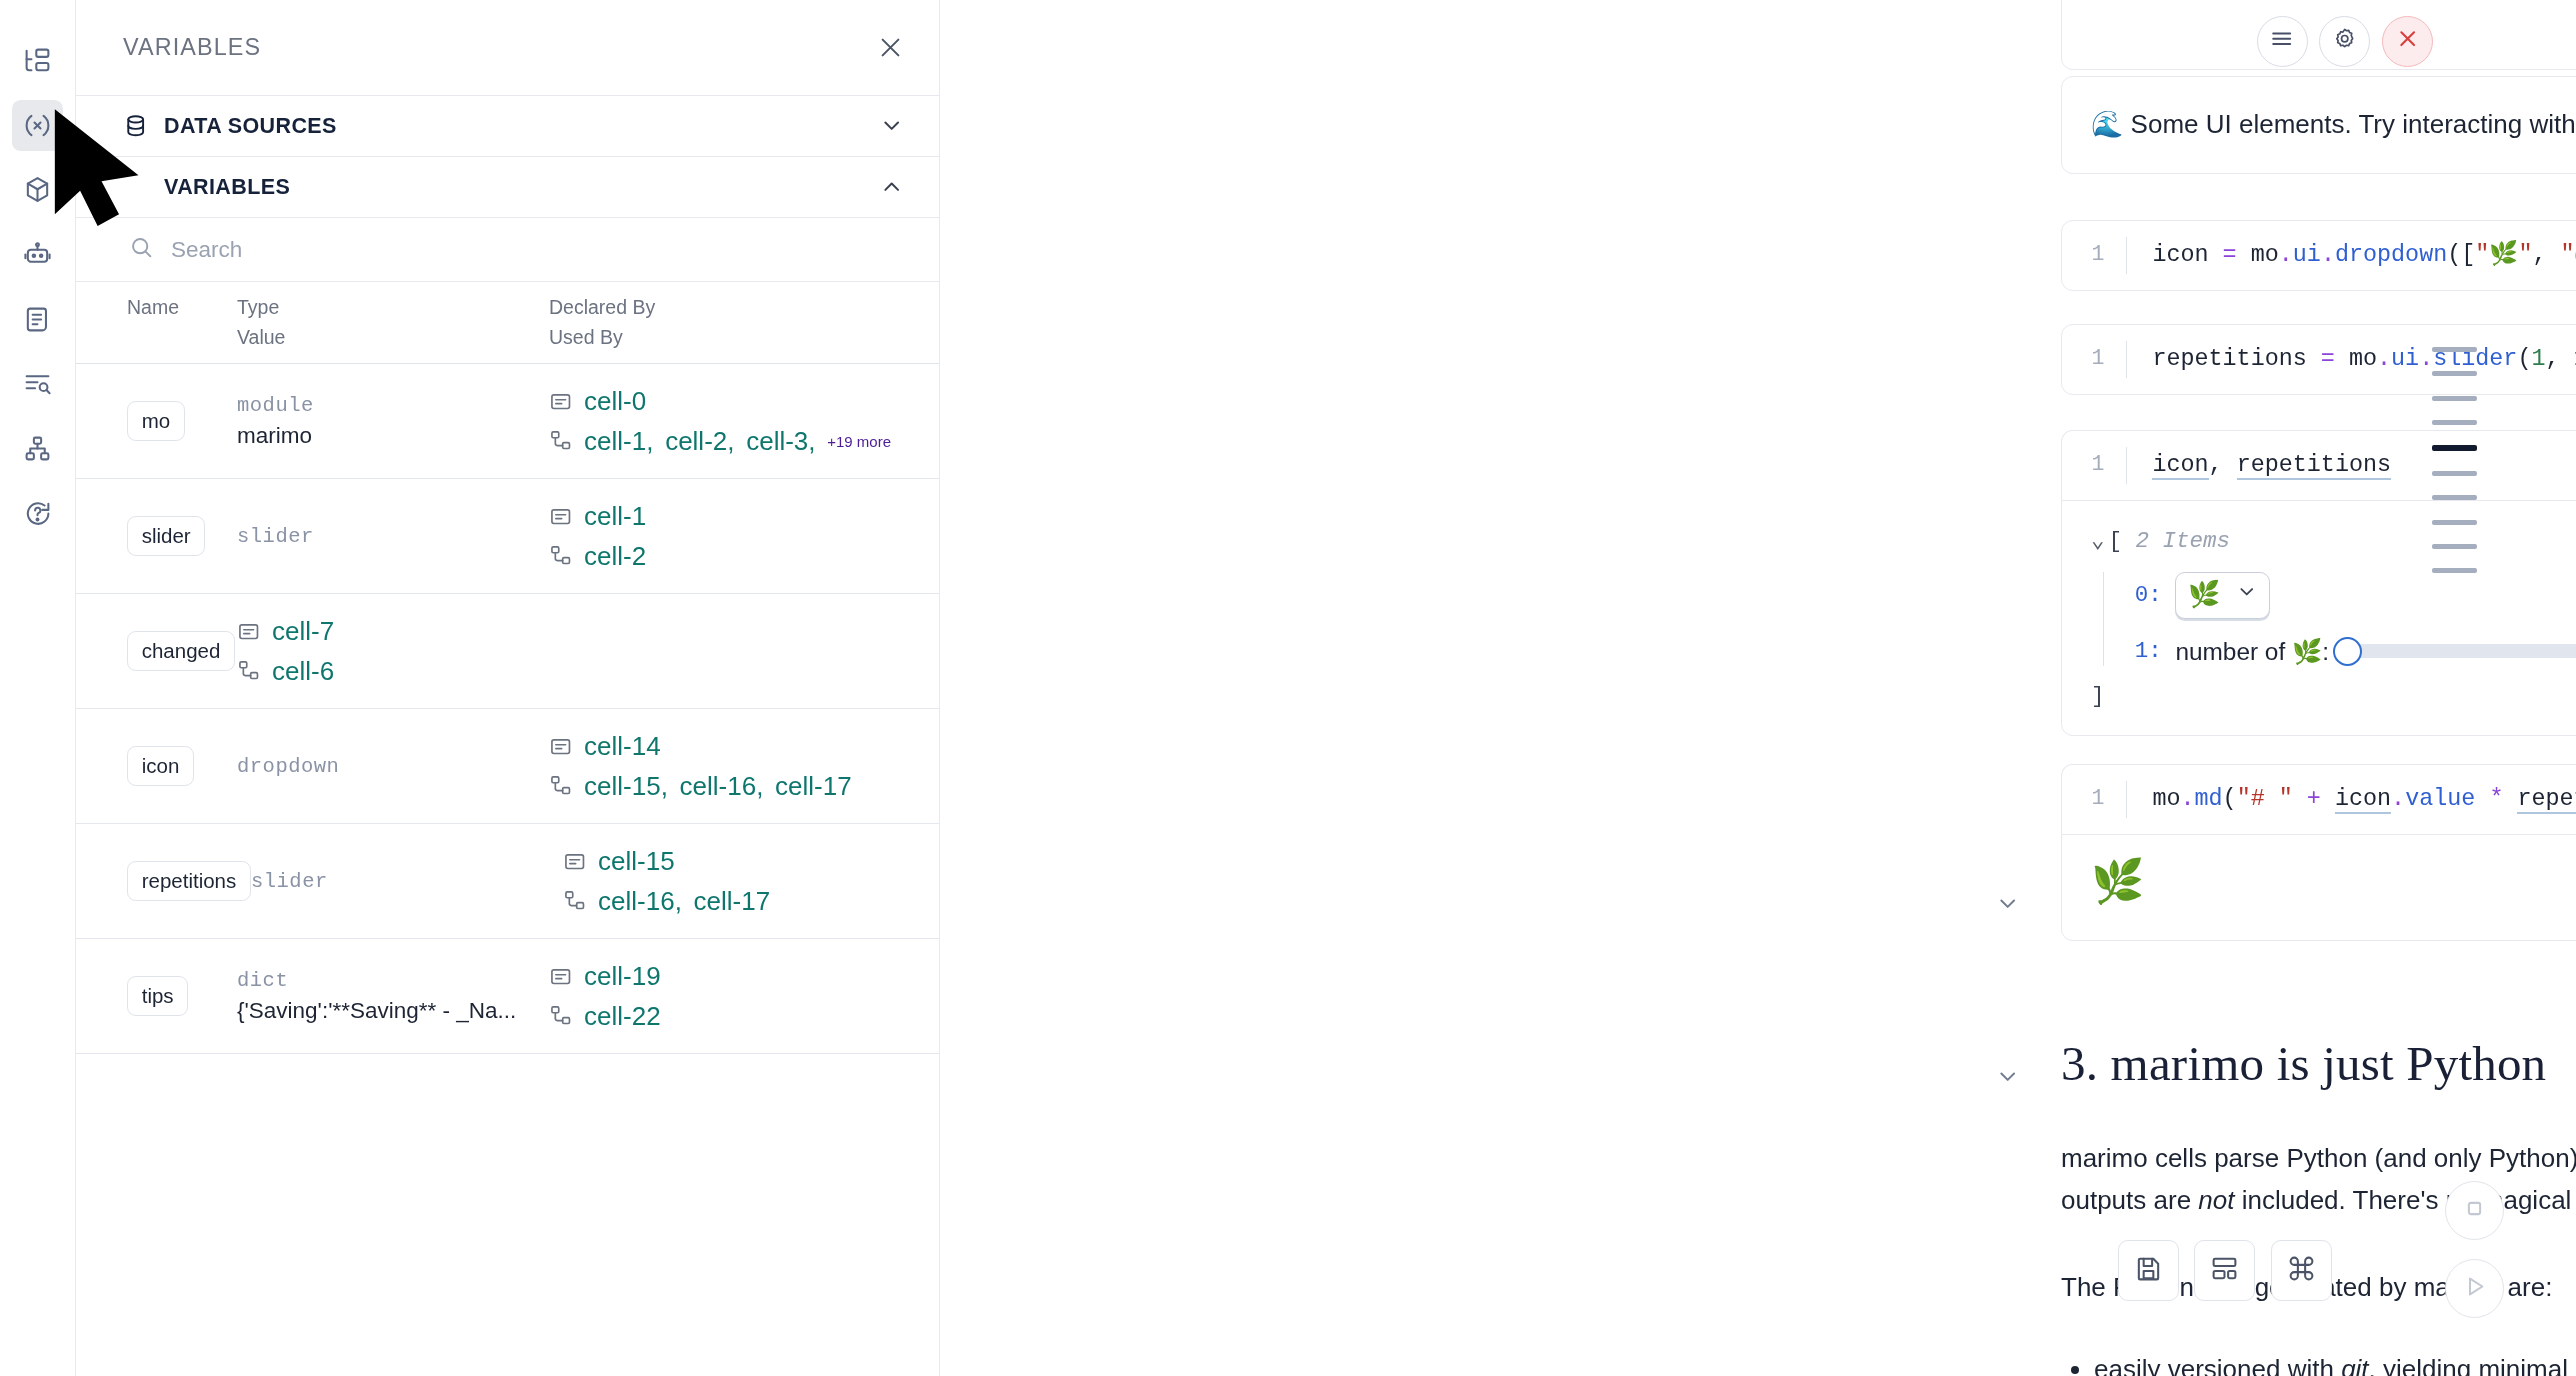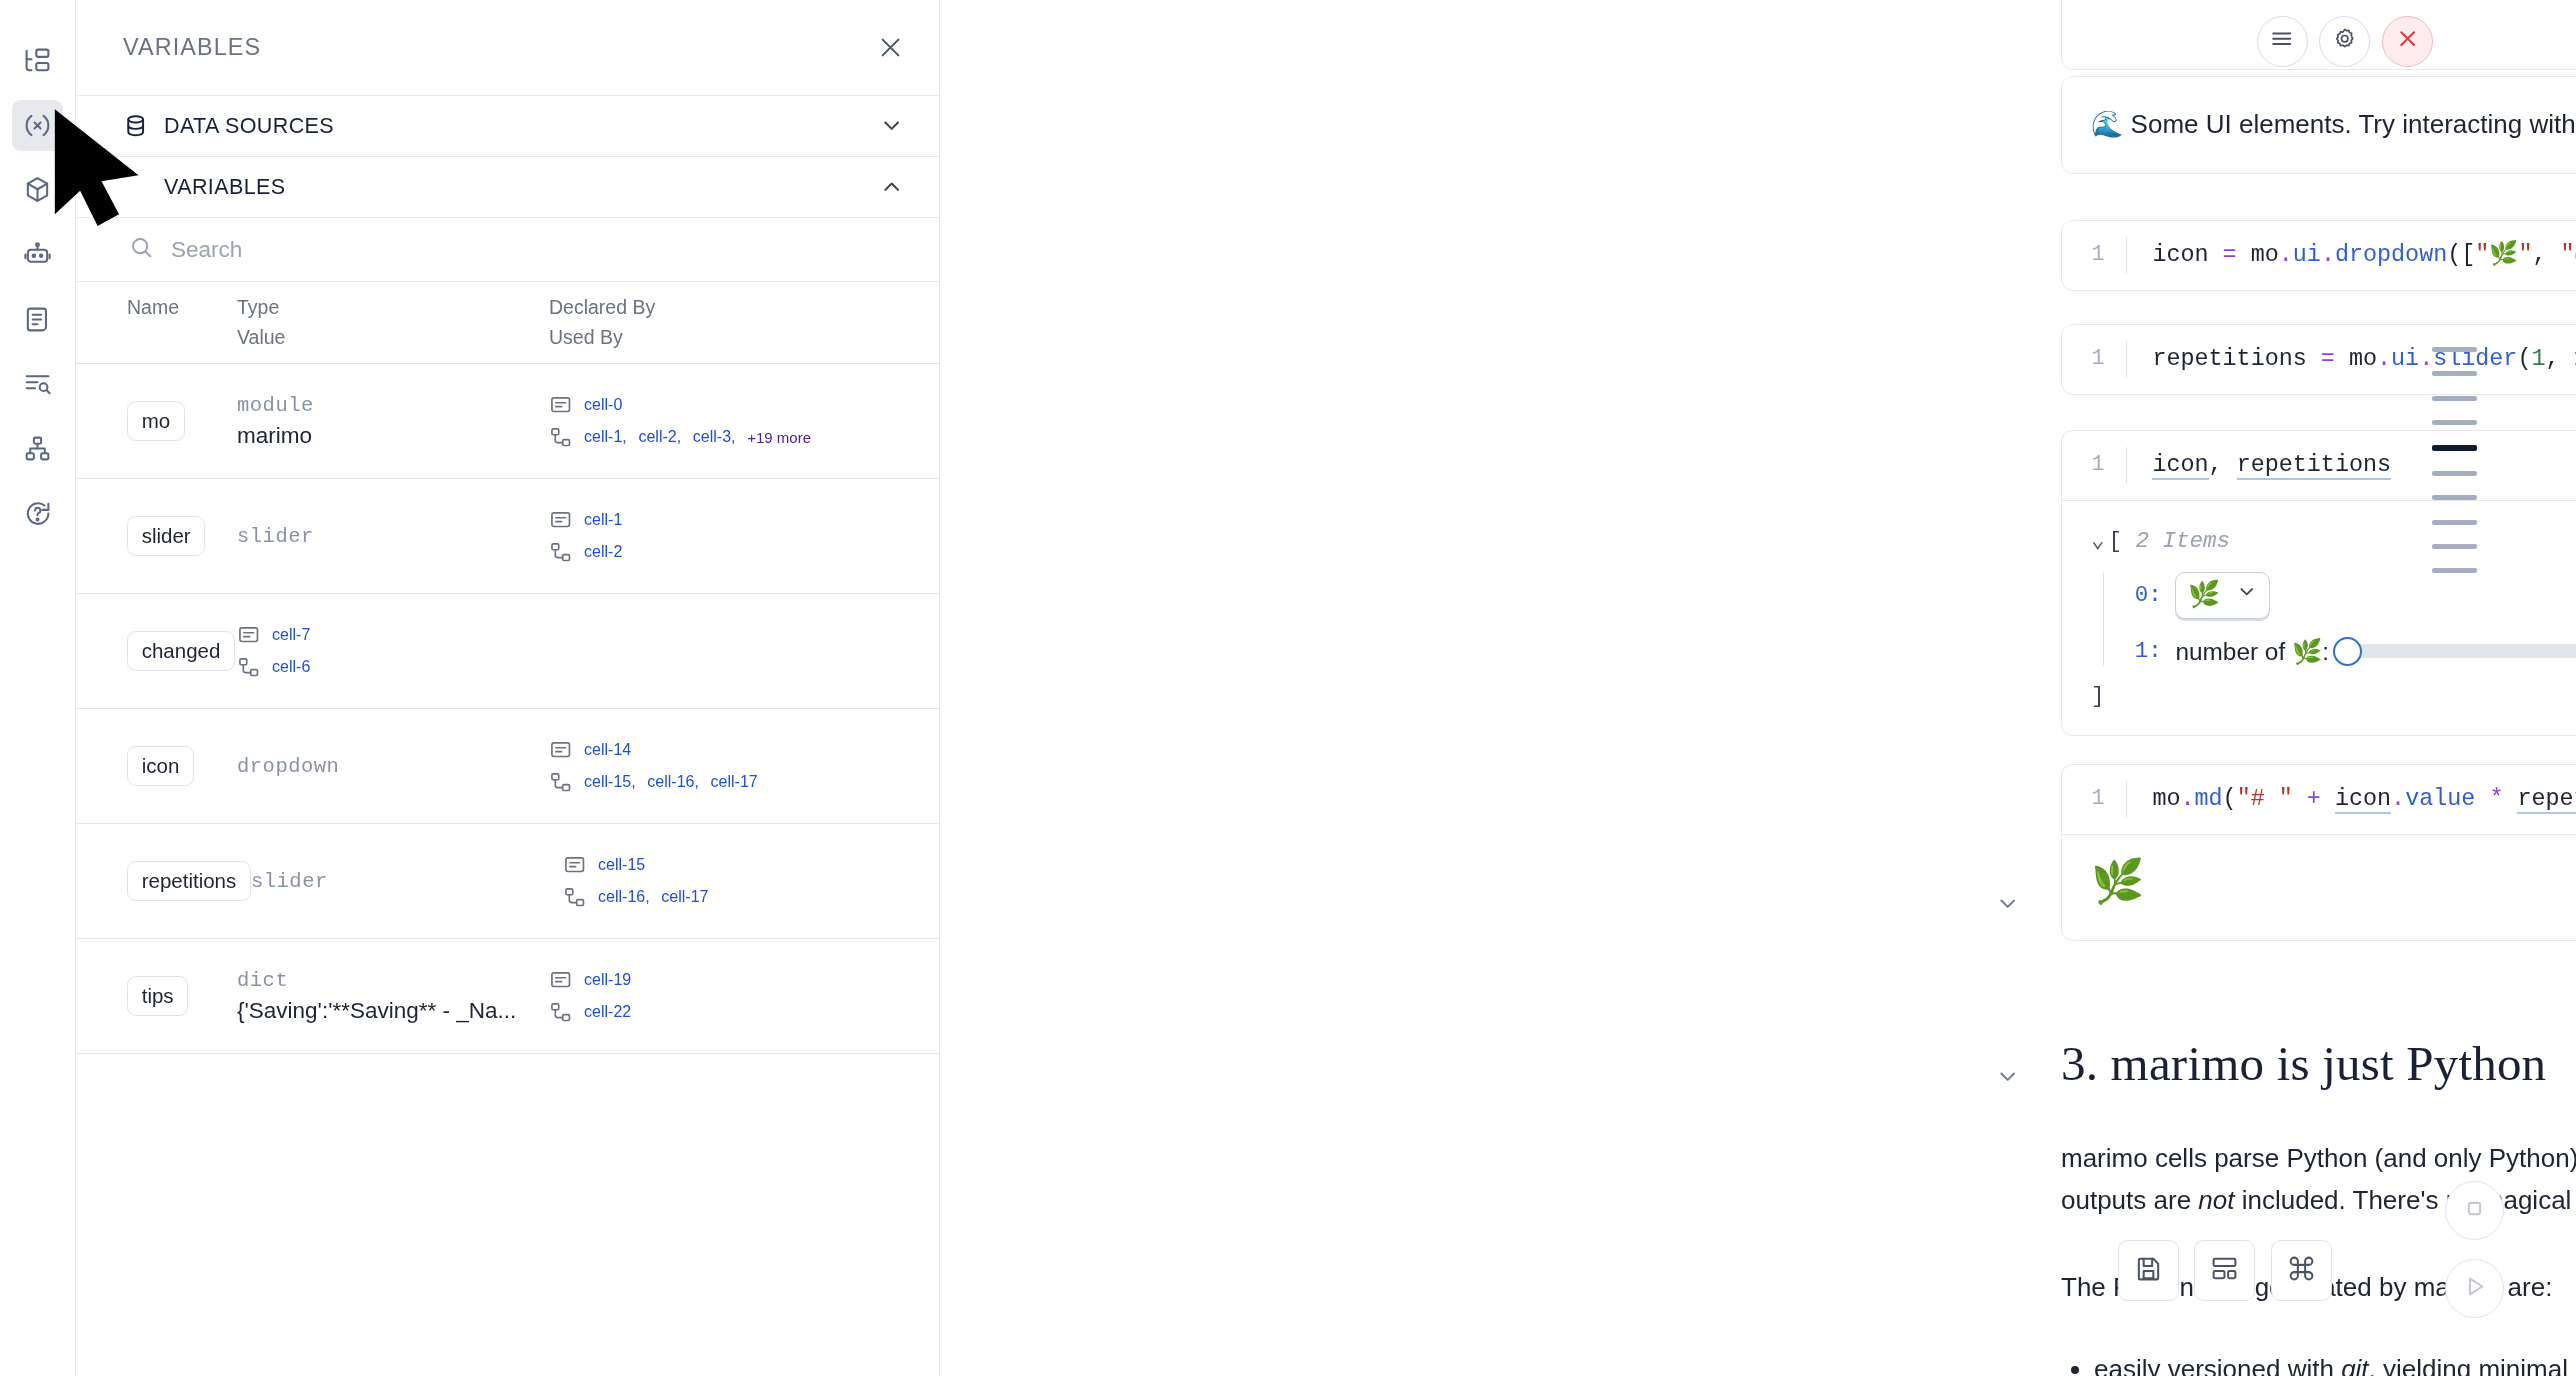--- a/index.html
+++ b/index.html
@@ -43,21 +43,21 @@
     font-weight: 500; flex: 1;
   }
   #panel-close { color: #4b5563; cursor: pointer; line-height: 0; }
   #panel-close svg { width: 27px; height: 27px; }
 
   .section-row {
     height: 61px; display: flex; align-items: center; gap: 15.6px;
     padding: 0 35px 0 47px; border-bottom: 1px solid #e7e9ef; cursor: pointer;
   }
   .section-row .lbl {
-    font-size: 21.5px; font-weight: 400; letter-spacing: 0.4px; color: #16213a; flex: 1;
+    font-size: 21.5px; font-weight: 700; letter-spacing: 0.4px; color: #16213a; flex: 1;
   }
   .section-row .sicon { color: #16213a; line-height: 0; }
   .section-row .sicon svg { width: 25.4px; height: 25.4px; }
   .section-row .chev { color: #394050; line-height: 0; }
   .section-row .chev svg { width: 25.4px; height: 25.4px; }
   .section-row.no-icon .lbl { margin-left: 41px; }
 
   #search-row {
     height: 64px; display: flex; align-items: center; gap: 17.6px;
     padding: 0 35px 0 53px; border-bottom: 1px solid #e7e9ef;
@@ -97,21 +97,21 @@
     letter-spacing: 0.5px;
   }
   .v-value {
     font-size: 22.5px; color: #1d2433; white-space: nowrap;
     overflow: hidden; text-overflow: ellipsis; max-width: 293px;
   }
   .decl-line { display: flex; align-items: center; gap: 11.7px; flex-wrap: wrap; }
   .decl-line .li { line-height: 0; color: #6b7280; flex: 0 0 auto; }
   .decl-line .li svg { width: 23.4px; height: 23.4px; }
   .cell-link {
-    color: #1d4ed8; font-size: 16px; cursor: pointer; white-space: nowrap;
+    color: #0f766e; font-size: 26px; cursor: pointer; white-space: nowrap;
   }
   .more-txt { color: #4c1d95; font-size: 15px; }
 
   
   #notebook {
     flex: 1; height: 1377px; position: relative; overflow: hidden; background: #fff;
   }
 
   .cell-wrap { position: relative; margin: 0 auto; width: 1269px; }
   .gutter-chev {

